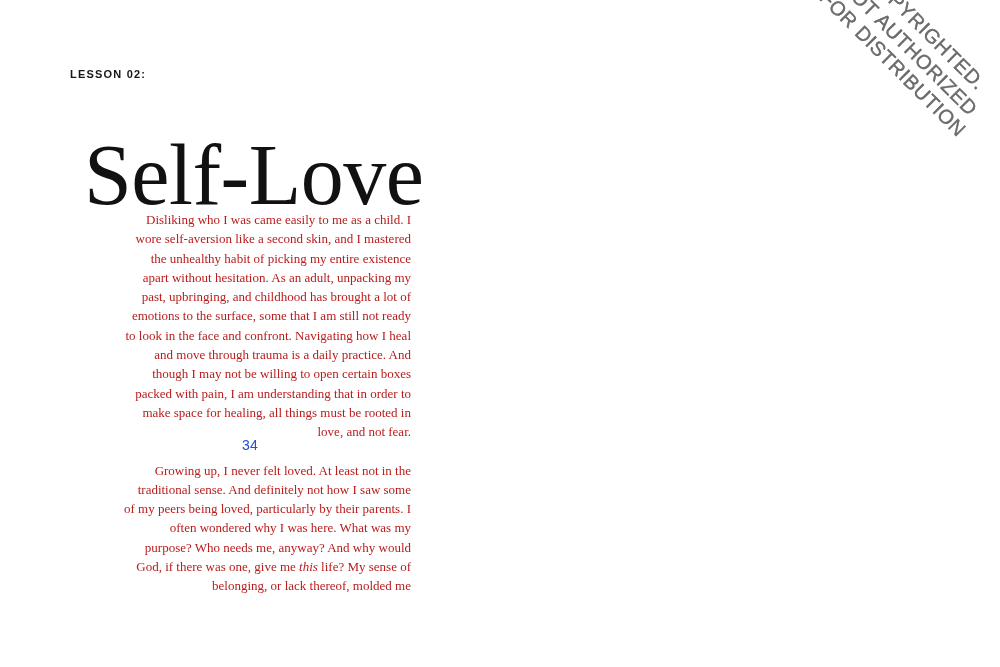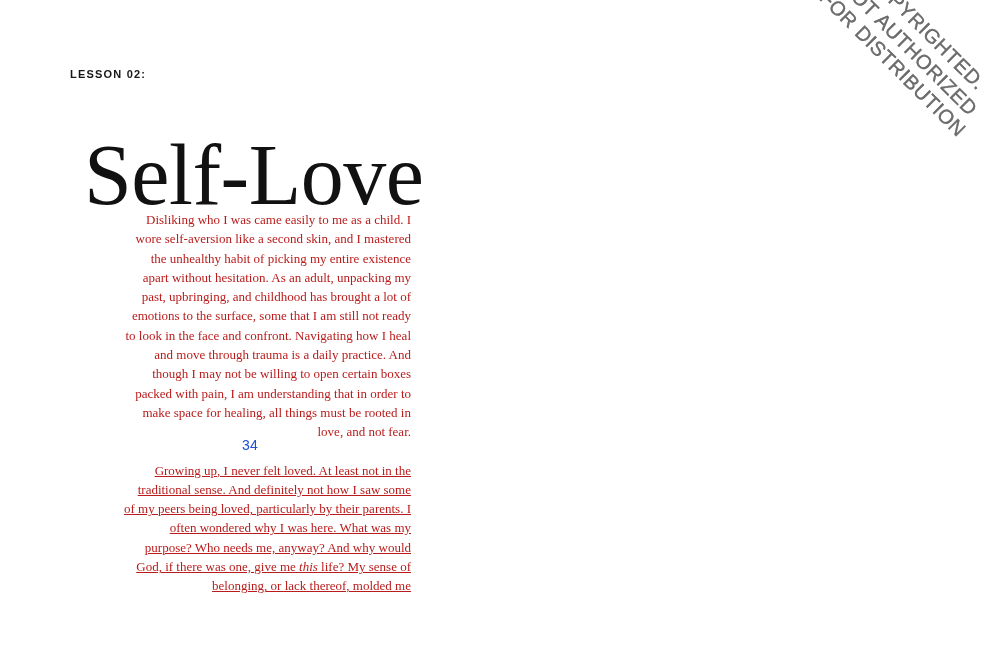--- a/index.html
+++ b/index.html
@@ -97,21 +97,20 @@
   .col-left {
     left: 124px;
     top: 210px;
   }
 
   .column p {
     margin: 0 0 19px 0;
   }
   .column p:last-child {
     margin-bottom: 12px;
-    text-decoration: underline;
   }
   .column em {
     font-style: italic;
   }
 
   .folio {
     position: absolute;
     bottom: 22px;
     font-family: "Liberation Sans", sans-serif;
     font-size: 14px;

